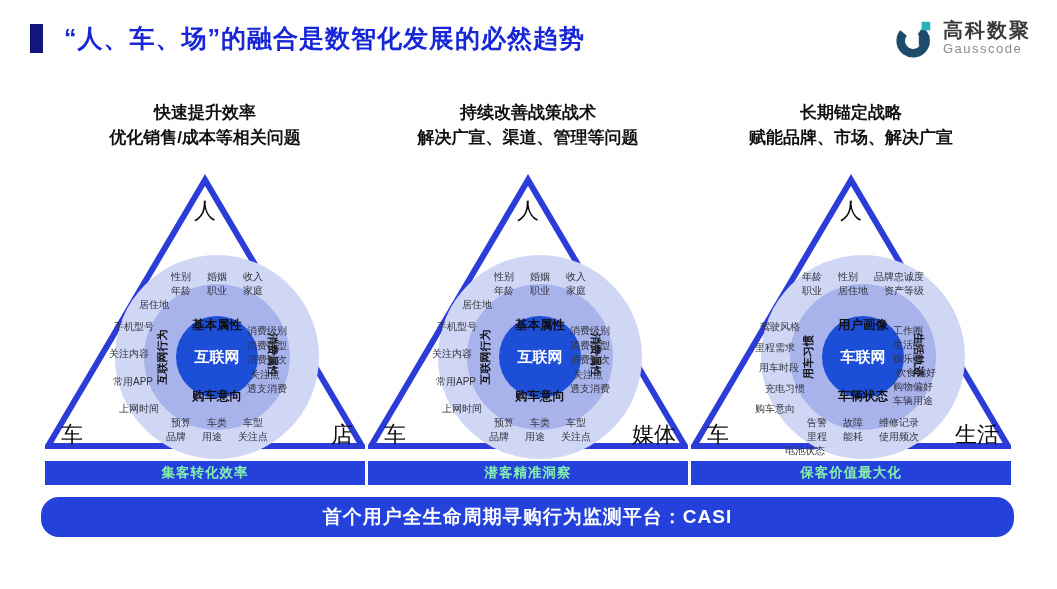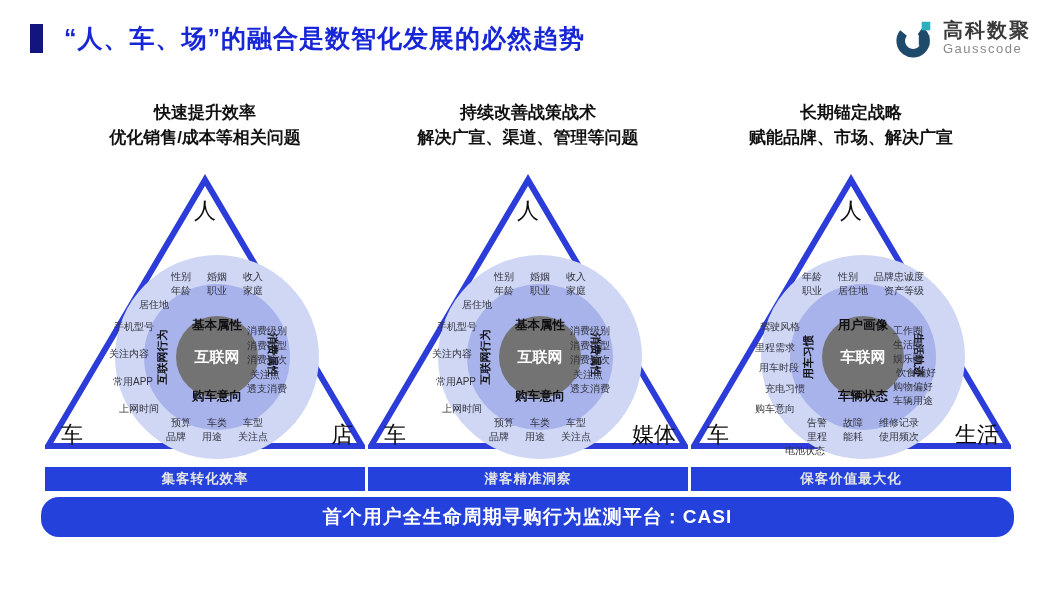--- a/index.html
+++ b/index.html
@@ -20,41 +20,41 @@
   .diagram{position:relative;width:320px;height:302px;}
   .tri{position:absolute;left:0;top:0;z-index:1;}
   .tri polygon{fill:none;stroke:#2c3cd8;stroke-width:6;stroke-linejoin:miter;}
   .vtx{position:absolute;z-index:4;color:#0b0b0b;font-size:22px;font-weight:400;}
   .vtx-top{top:44px;left:0;width:100%;text-align:center;}
   .vtx-left{left:16px;top:268px;}
   .vtx-right{right:12px;top:268px;}
   .circle{position:absolute;border-radius:50%;z-index:2;}
   .outer{left:70px;top:103px;width:204px;height:204px;background:#cfd7f5;}
   .mid{left:99px;top:132px;width:146px;height:146px;background:#a7b3ea;}
-  .inner{left:131px;top:164px;width:82px;height:82px;background:#737373;display:flex;
+  .inner{left:131px;top:164px;width:82px;height:82px;background:#1d4ed8;display:flex;
          align-items:center;justify-content:center;color:#fff;font-size:15px;font-weight:bold;z-index:3;}
   .ring-label{position:absolute;z-index:3;font-weight:bold;color:#0f0f14;font-size:12.5px;}
   .ring-top{left:72px;width:200px;top:165px;text-align:center;}
   .ring-bottom{left:72px;width:200px;top:236px;text-align:center;}
   .ring-left{left:117px;top:205px;transform:translate(-50%,-50%) rotate(-90deg);white-space:nowrap;font-size:11px;}
   .ring-right{left:227px;top:203px;transform:translate(-50%,-50%) rotate(90deg);white-space:nowrap;font-size:11px;}
   .lbl-rows{position:absolute;left:48px;width:248px;z-index:3;}
   .top-rows{top:118px;}
   .bottom-rows{top:264px;}
   .lbl-rows .row{display:flex;justify-content:center;gap:16px;line-height:14px;}
   .lbl-rows .row.single{justify-content:flex-start;padding-left:46px;}
   .lbl-col{position:absolute;z-index:3;display:flex;flex-direction:column;justify-content:space-between;align-items:flex-start;}
   .left-col{left:64px;top:168px;height:96px;width:58px;}
   .right-col{left:202px;top:172px;height:72px;width:70px;}
   .left-col .sm-label:nth-child(1){margin-left:5px;}
   .left-col .sm-label:nth-child(3){margin-left:4px;}
   .left-col .sm-label:nth-child(4){margin-left:10px;}
   .right-col .sm-label:nth-child(4){margin-left:3px;}
   .sm-label{font-size:10px;color:#33333d;white-space:nowrap;}
-  .col-bar{height:24px;margin-top:13px;background:#2441dc;color:#e5e5e5;font-size:13.5px;font-weight:bold;
+  .col-bar{height:24px;margin-top:7px;background:#2441dc;color:#86efac;font-size:13.5px;font-weight:bold;
            display:flex;align-items:center;justify-content:center;letter-spacing:1px;}
   .footer-bar{position:absolute;left:41px;width:973px;top:497px;height:40px;background:#2441dc;color:#fff;
               display:flex;align-items:center;justify-content:center;font-size:19px;font-weight:bold;letter-spacing:1px;border-radius:18px;}
 </style>
 </head>
 <body>
 
 <div class="slide">
 
   <div class="header">

